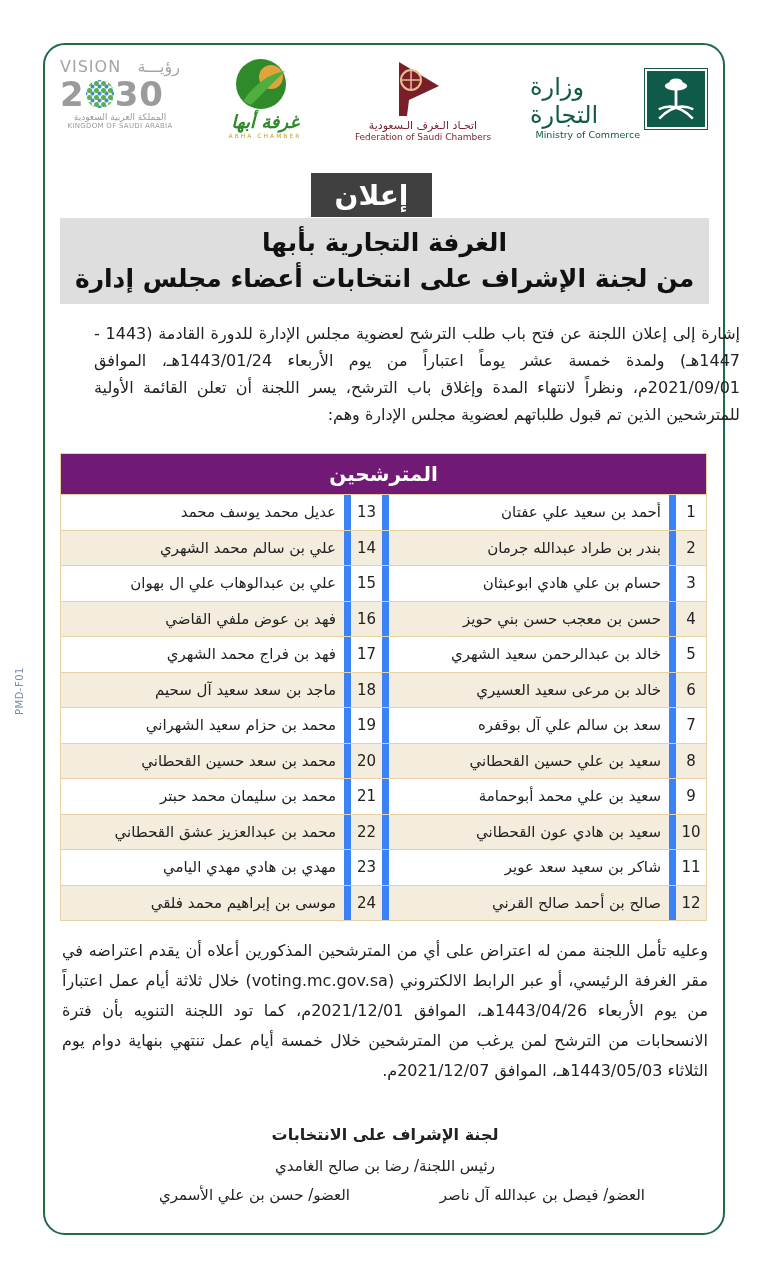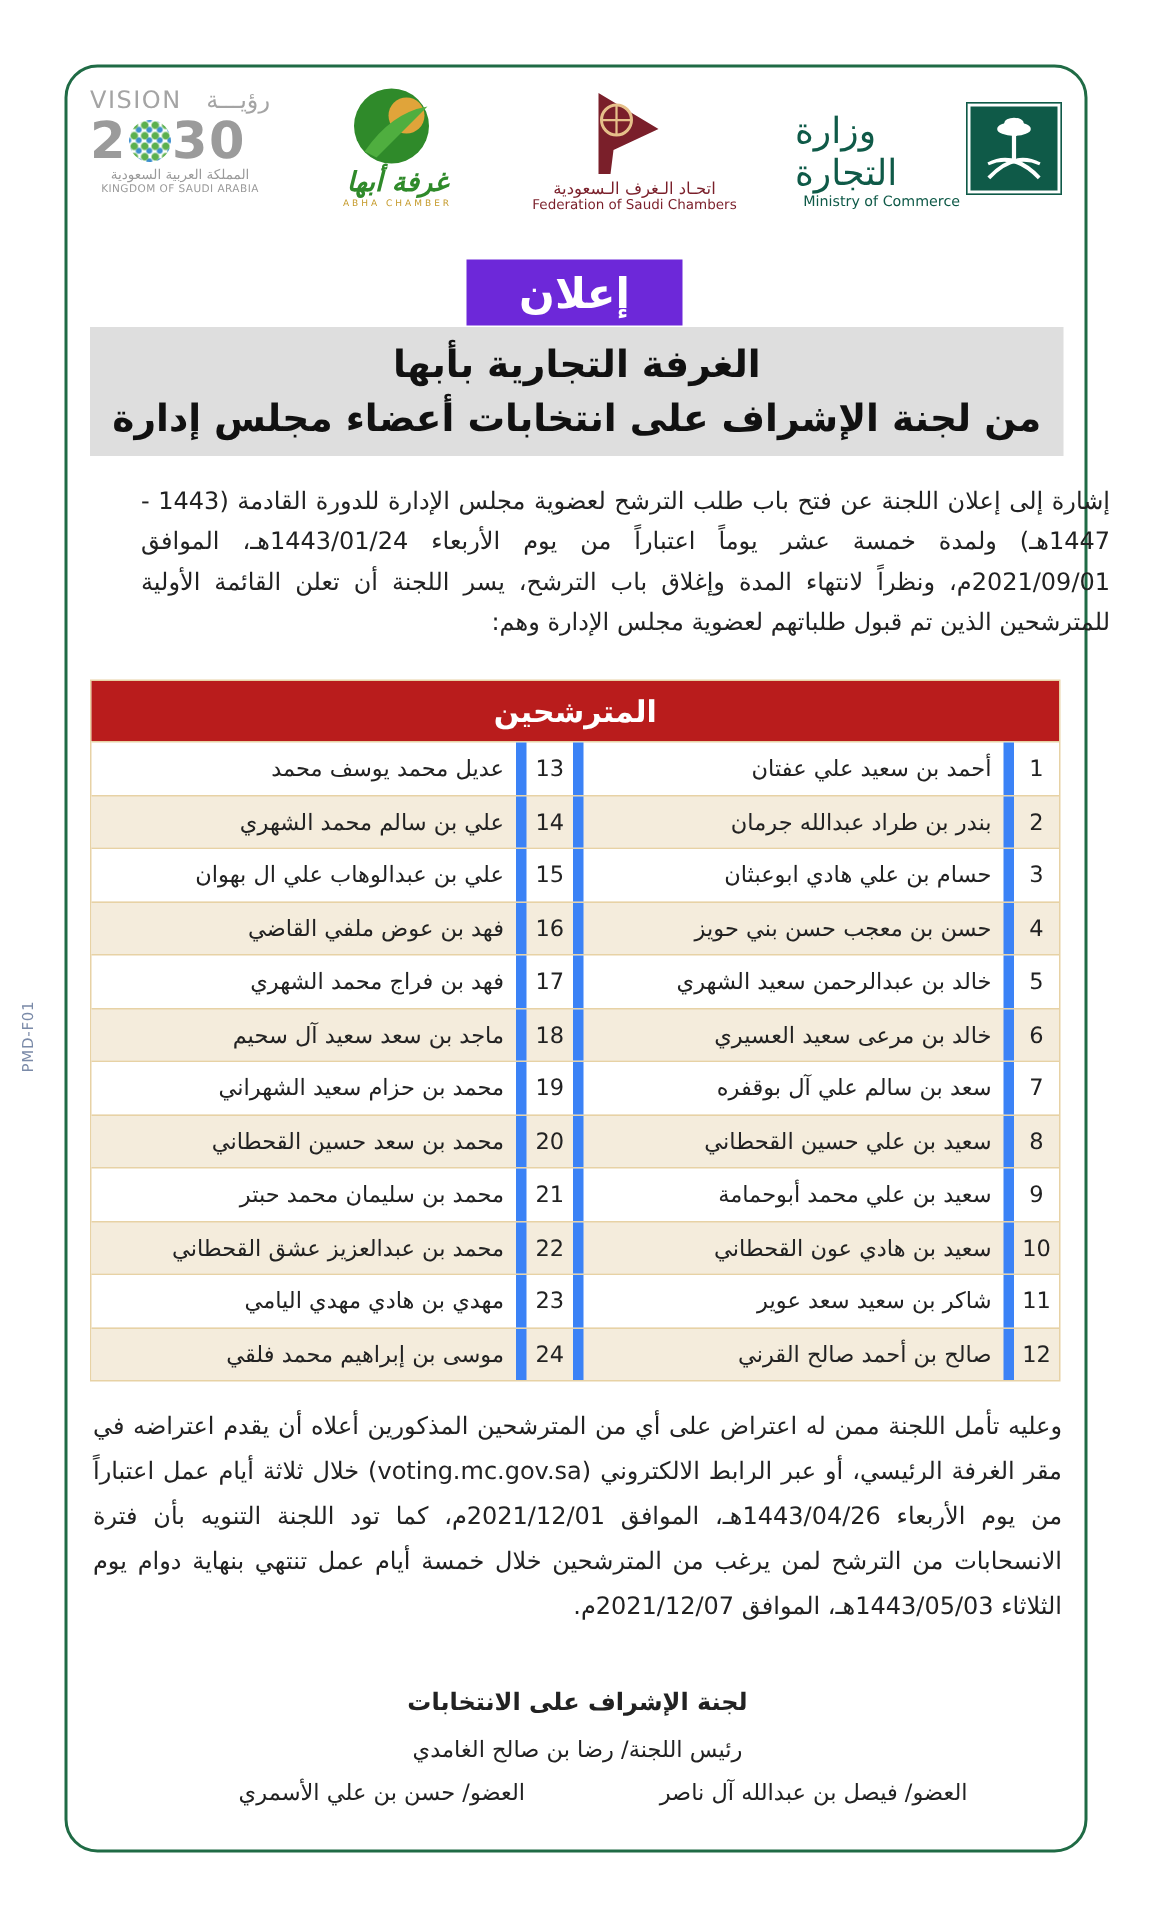--- a/index.html
+++ b/index.html
@@ -41,22 +41,22 @@
   .vision { left: 5px; top: 2px; width: 120px; }
   .vision .top { font-size: 16px; color: #a4a4a4; letter-spacing: 1px; display: flex; justify-content: space-between; }
   .vision .year { font-size: 34px; color: #9b9b9b; font-weight: bold; letter-spacing: 1px; line-height: 36px; display: flex; align-items: center; }
   .vision .dots { display: inline-block; width: 28px; height: 28px; border-radius: 50%;
     background: radial-gradient(circle, #5bb04e 0 2px, transparent 3px) 0 0/7px 7px, radial-gradient(circle, #3d8fce 0 1.5px, transparent 2.5px) 3px 3px/7px 7px; margin: 0 1px; }
   .vision .ksa-ar { font-size: 9px; color: #9a9a9a; text-align: center; }
   .vision .ksa-en { font-size: 7px; color: #9a9a9a; text-align: center; letter-spacing: 0.3px; }
 
   
   .announce-tag {
-    position: absolute; left: 311px; top: 173px; width: 144px; height: 44px;
-    background: #6d28d9; color: #fff; font-size: 28px; font-weight: bold;
+    position: absolute; left: 311px; top: 173px; width: 121px; height: 44px;
+    background: #404040; color: #fff; font-size: 28px; font-weight: bold;
     display: flex; align-items: center; justify-content: center; direction: rtl;
   }
   .title-band {
     position: absolute; left: 60px; top: 218px; width: 649px; height: 86px;
     background: #dedede; display: flex; flex-direction: column; justify-content: center; align-items: center;
     direction: rtl;
   }
   .title-band div { font-size: 25px; font-weight: bold; color: #111; line-height: 36px; }
 
   .para {
@@ -65,21 +65,21 @@
   }
   .para1 { top: 320px; margin-left: 32px; }
   .para2 { top: 936px; line-height: 30px; }
 
   
   .cand-table {
     position: absolute; left: 60px; top: 453px; width: 647px; direction: rtl;
     border: 1px solid #e7d2a5;
   }
   .cand-header {
-    height: 40px; background: #b91c1c; color: #fff; font-size: 20px; font-weight: bold;
+    height: 40px; background: #701a75; color: #fff; font-size: 20px; font-weight: bold;
     display: flex; align-items: center; justify-content: center;
   }
   .cand-row { display: flex; height: 35.5px; border-top: 1px solid #e7d2a5; }
   .cand-row.alt { background: #f4ecdc; }
   .cell { display: flex; align-items: center; font-size: 15px; color: #222; border-left: 7px solid #3b82f6; }
   .cell.num { width: 37px; justify-content: center; }
   .cell.name { width: 287px; padding-right: 8px; }
   .cell.num2 { width: 38px; justify-content: center; }
   .cell.name2 { flex: 1; padding-right: 8px; border-left: none; }
 

